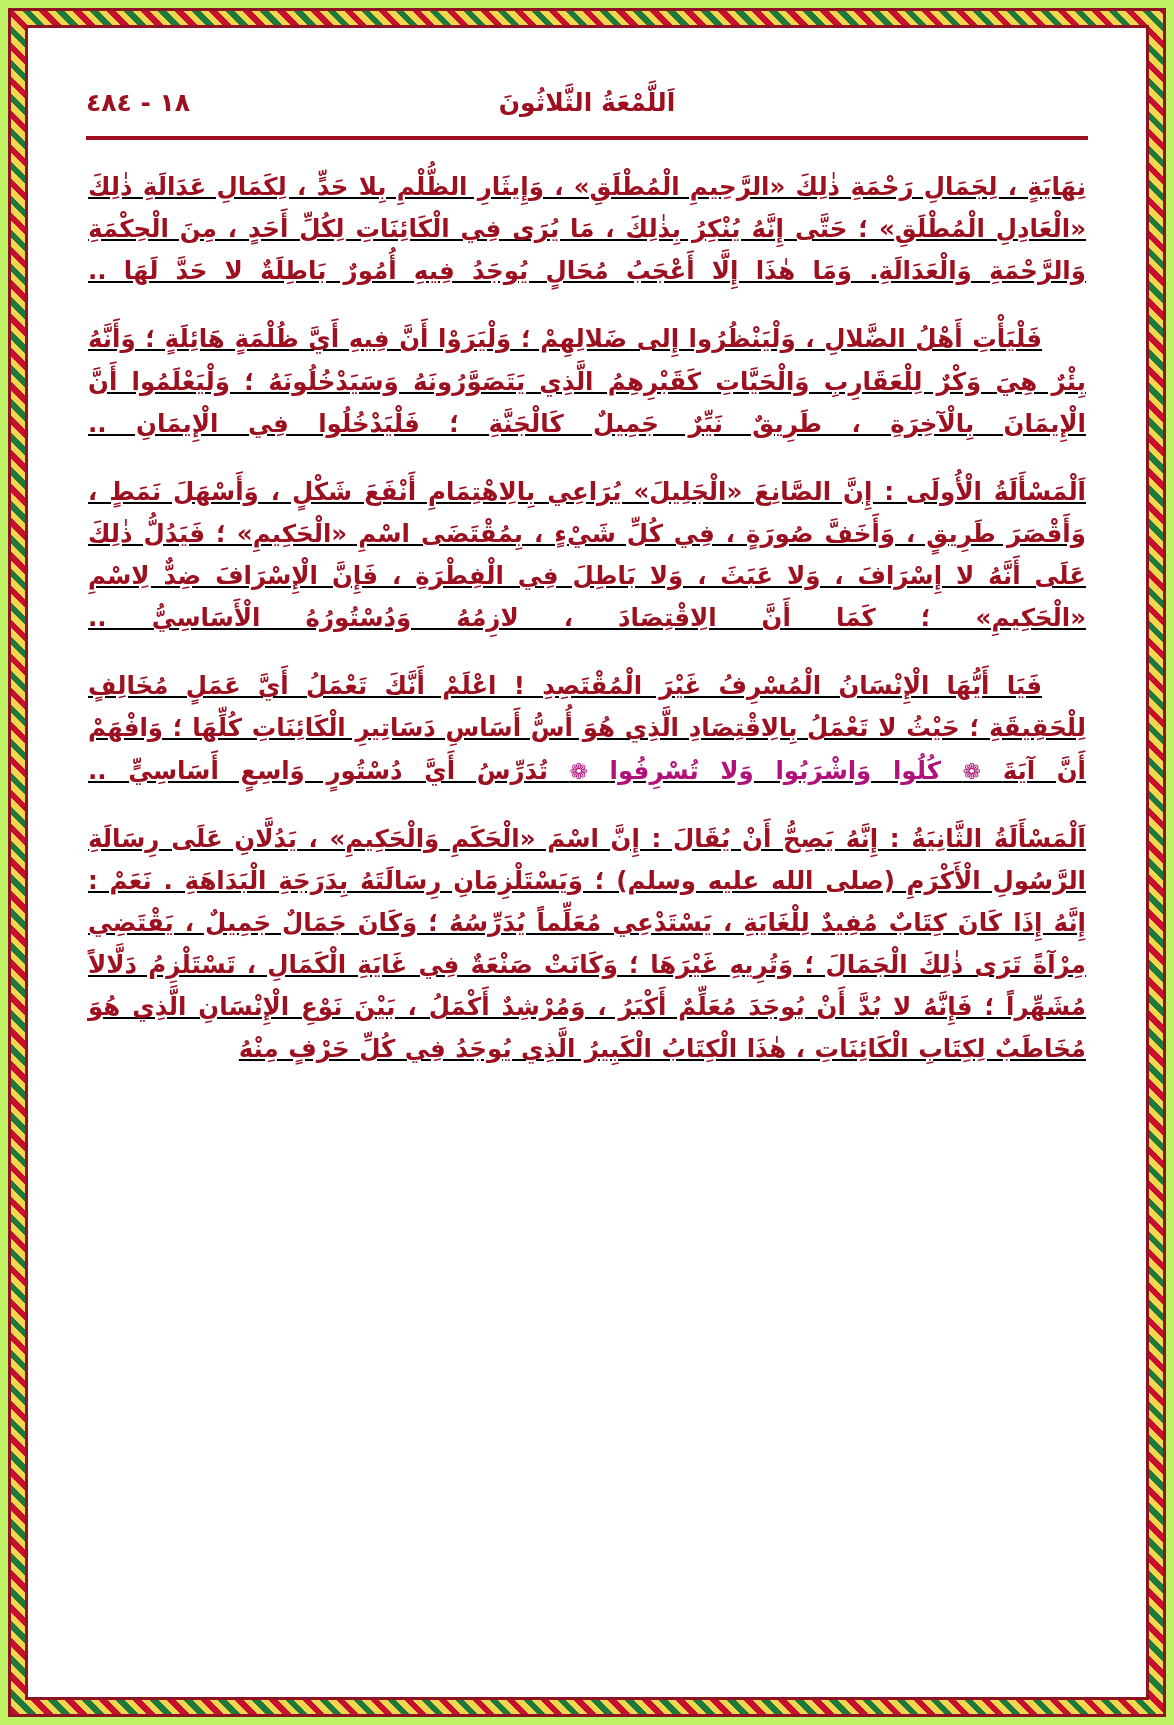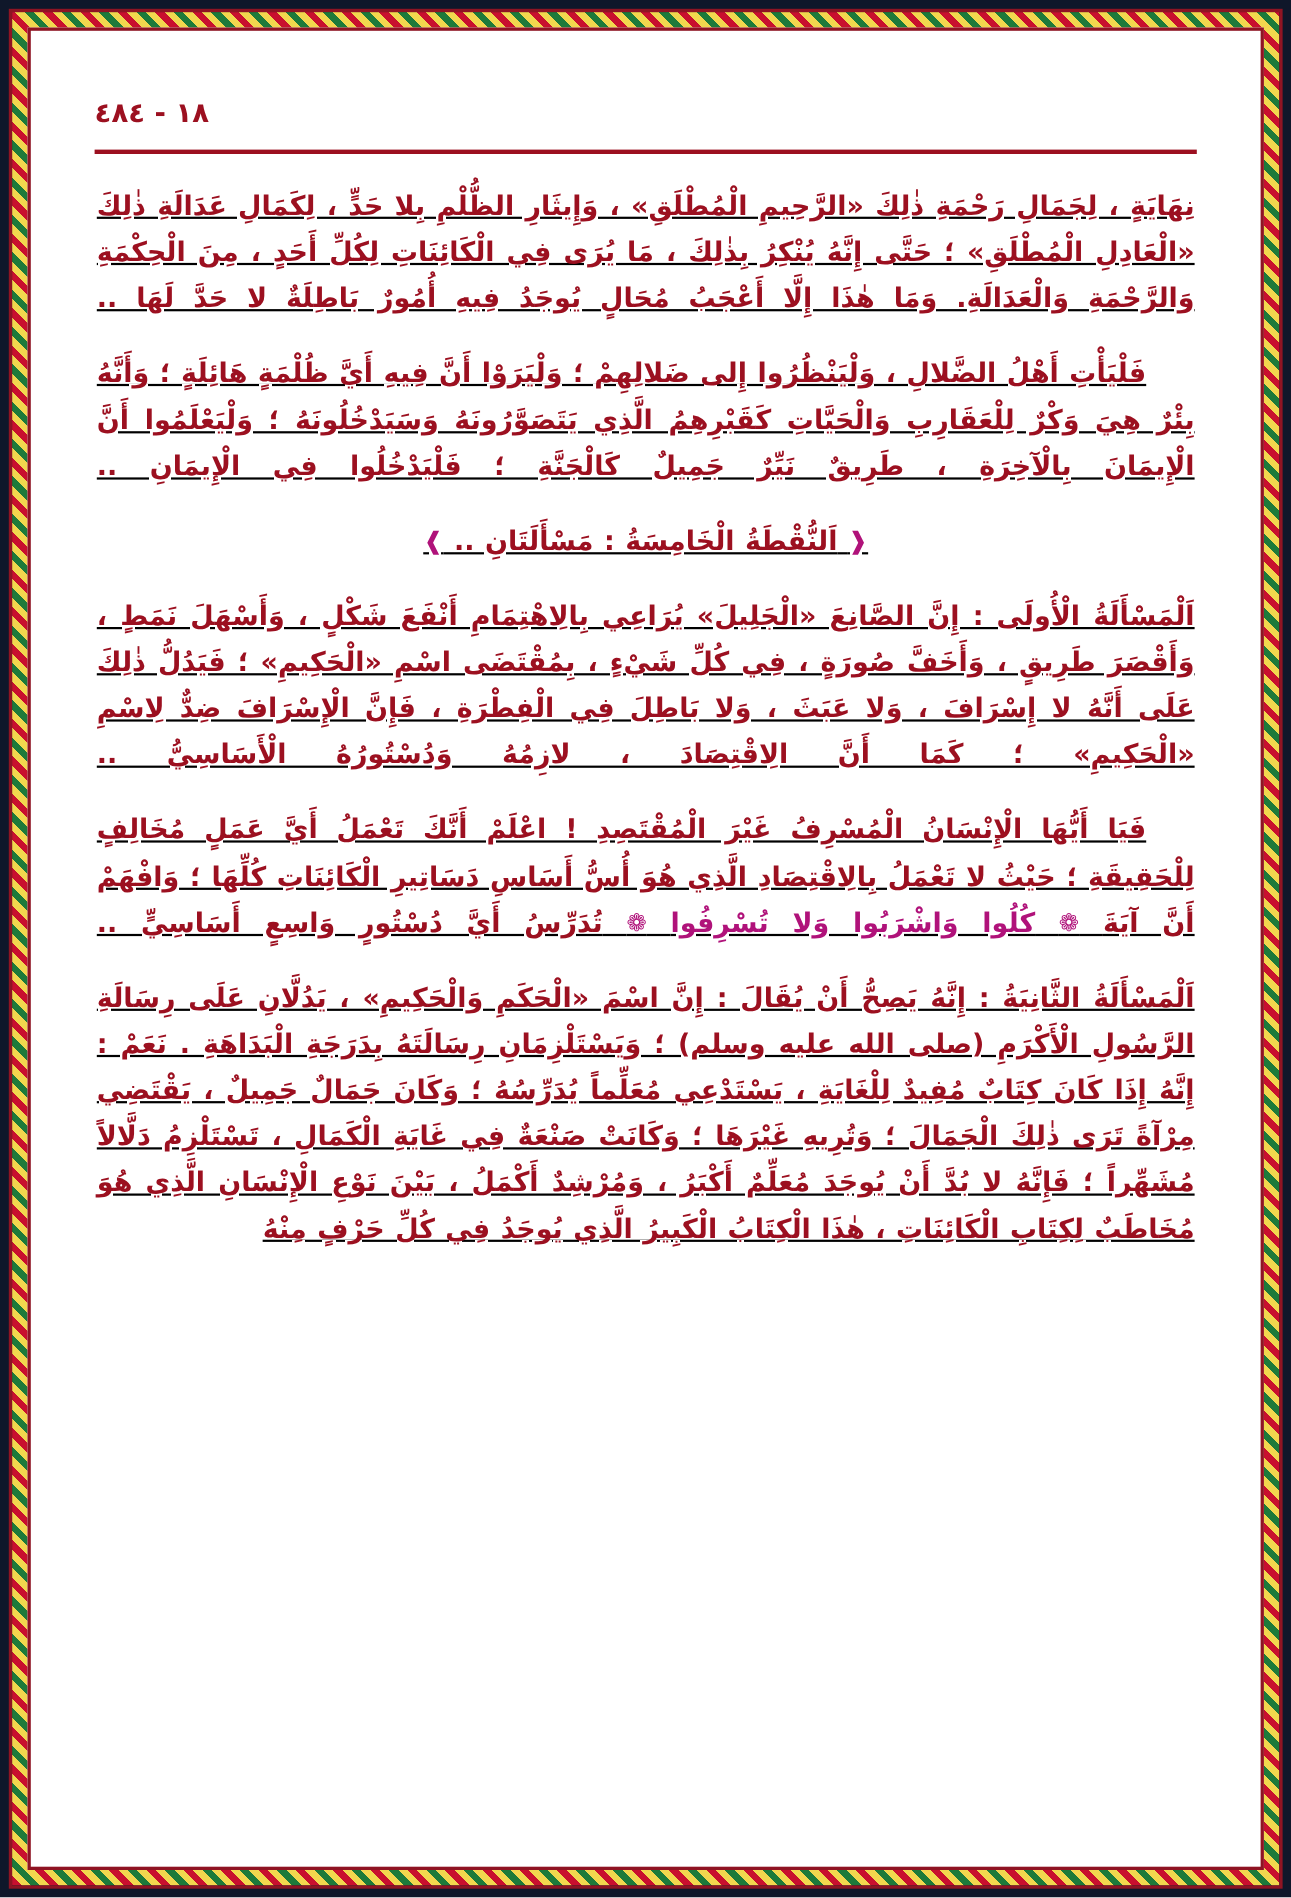--- a/index.html
+++ b/index.html
@@ -12,21 +12,21 @@
     height: 1725px;
     font-family: "DejaVu Sans", sans-serif;
   }
 
   
   .page {
     position: relative;
     width: 1174px;
     height: 1725px;
     box-sizing: border-box;
-    background: #0f172a;
+    background: #bef264;
     padding: 8px;
   }
   .border-outer {
     position: absolute;
     left: 8px;
     top: 8px;
     right: 8px;
     bottom: 8px;
     box-sizing: border-box;
     border: 3px solid #8f1423;
@@ -138,34 +138,30 @@
 </head>
 <body>
 
 <div class="page">
   <div class="border-outer">
     <div class="border-inner">
       <div class="content">
 
         <div class="header">
           <div class="header-page">١٨ - ٤٨٤</div>
+          <div class="header-title">اَللَّمْعَةُ الثَّلاثُونَ</div>
           <div class="header-rule"></div>
         </div>
 
         <div class="body">
 
           <p class="para">نِهَايَةٍ ، لِجَمَالِ رَحْمَةِ ذٰلِكَ «الرَّحِيمِ الْمُطْلَقِ» ، وَإِيثَارِ الظُّلْمِ بِلا حَدٍّ ، لِكَمَالِ عَدَالَةِ ذٰلِكَ «الْعَادِلِ الْمُطْلَقِ» ؛ حَتَّى إِنَّهُ يُنْكِرُ بِذٰلِكَ ، مَا يُرَى فِي الْكَائِنَاتِ لِكُلِّ أَحَدٍ ، مِنَ الْحِكْمَةِ وَالرَّحْمَةِ وَالْعَدَالَةِ. وَمَا هٰذَا إِلَّا أَعْجَبُ مُحَالٍ يُوجَدُ فِيهِ أُمُورٌ بَاطِلَةٌ لا حَدَّ لَهَا ..</p>
 
           <p class="para indent">فَلْيَأْتِ أَهْلُ الضَّلالِ ، وَلْيَنْظُرُوا إِلى ضَلالِهِمْ ؛ وَلْيَرَوْا أَنَّ فِيهِ أَيَّ ظُلْمَةٍ هَائِلَةٍ ؛ وَأَنَّهُ بِئْرٌ هِيَ وَكْرٌ لِلْعَقَارِبِ وَالْحَيَّاتِ كَقَبْرِهِمُ الَّذِي يَتَصَوَّرُونَهُ وَسَيَدْخُلُونَهُ ؛ وَلْيَعْلَمُوا أَنَّ الْإِيمَانَ بِالْآخِرَةِ ، طَرِيقٌ نَيِّرٌ جَمِيلٌ كَالْجَنَّةِ ؛ فَلْيَدْخُلُوا فِي الْإِيمَانِ ..</p>
 
-          <p class="para center">
-            <span class="ornament">❰</span>
-            <span>اَلنُّقْطَةُ الْخَامِسَةُ : مَسْأَلَتَانِ ..</span>
-            <span class="ornament">❱</span>
-          </p>
 
           <p class="para">اَلْمَسْأَلَةُ الْأُولَى : إِنَّ الصَّانِعَ «الْجَلِيلَ» يُرَاعِي بِالِاهْتِمَامِ أَنْفَعَ شَكْلٍ ، وَأَسْهَلَ نَمَطٍ ، وَأَقْصَرَ طَرِيقٍ ، وَأَخَفَّ صُورَةٍ ، فِي كُلِّ شَيْءٍ ، بِمُقْتَضَى اسْمِ «الْحَكِيمِ» ؛ فَيَدُلُّ ذٰلِكَ عَلَى أَنَّهُ لا إِسْرَافَ ، وَلا عَبَثَ ، وَلا بَاطِلَ فِي الْفِطْرَةِ ، فَإِنَّ الْإِسْرَافَ ضِدٌّ لِاسْمِ «الْحَكِيمِ» ؛ كَمَا أَنَّ الِاقْتِصَادَ ، لازِمُهُ وَدُسْتُورُهُ الْأَسَاسِيُّ ..</p>
 
           <p class="para indent">
             <span>فَيَا أَيُّهَا الْإِنْسَانُ الْمُسْرِفُ غَيْرَ الْمُقْتَصِدِ ! اعْلَمْ أَنَّكَ تَعْمَلُ أَيَّ عَمَلٍ مُخَالِفٍ لِلْحَقِيقَةِ ؛ حَيْثُ لا تَعْمَلُ بِالِاقْتِصَادِ الَّذِي هُوَ أُسُّ أَسَاسِ دَسَاتِيرِ الْكَائِنَاتِ كُلِّهَا ؛ وَافْهَمْ أَنَّ آيَةَ</span>
             <span class="ornament">❁</span>
             <span class="magenta">كُلُوا وَاشْرَبُوا وَلا تُسْرِفُوا</span>
             <span class="ornament">❁</span>
             <span>تُدَرِّسُ أَيَّ دُسْتُورٍ وَاسِعٍ أَسَاسِيٍّ ..</span>
           </p>

